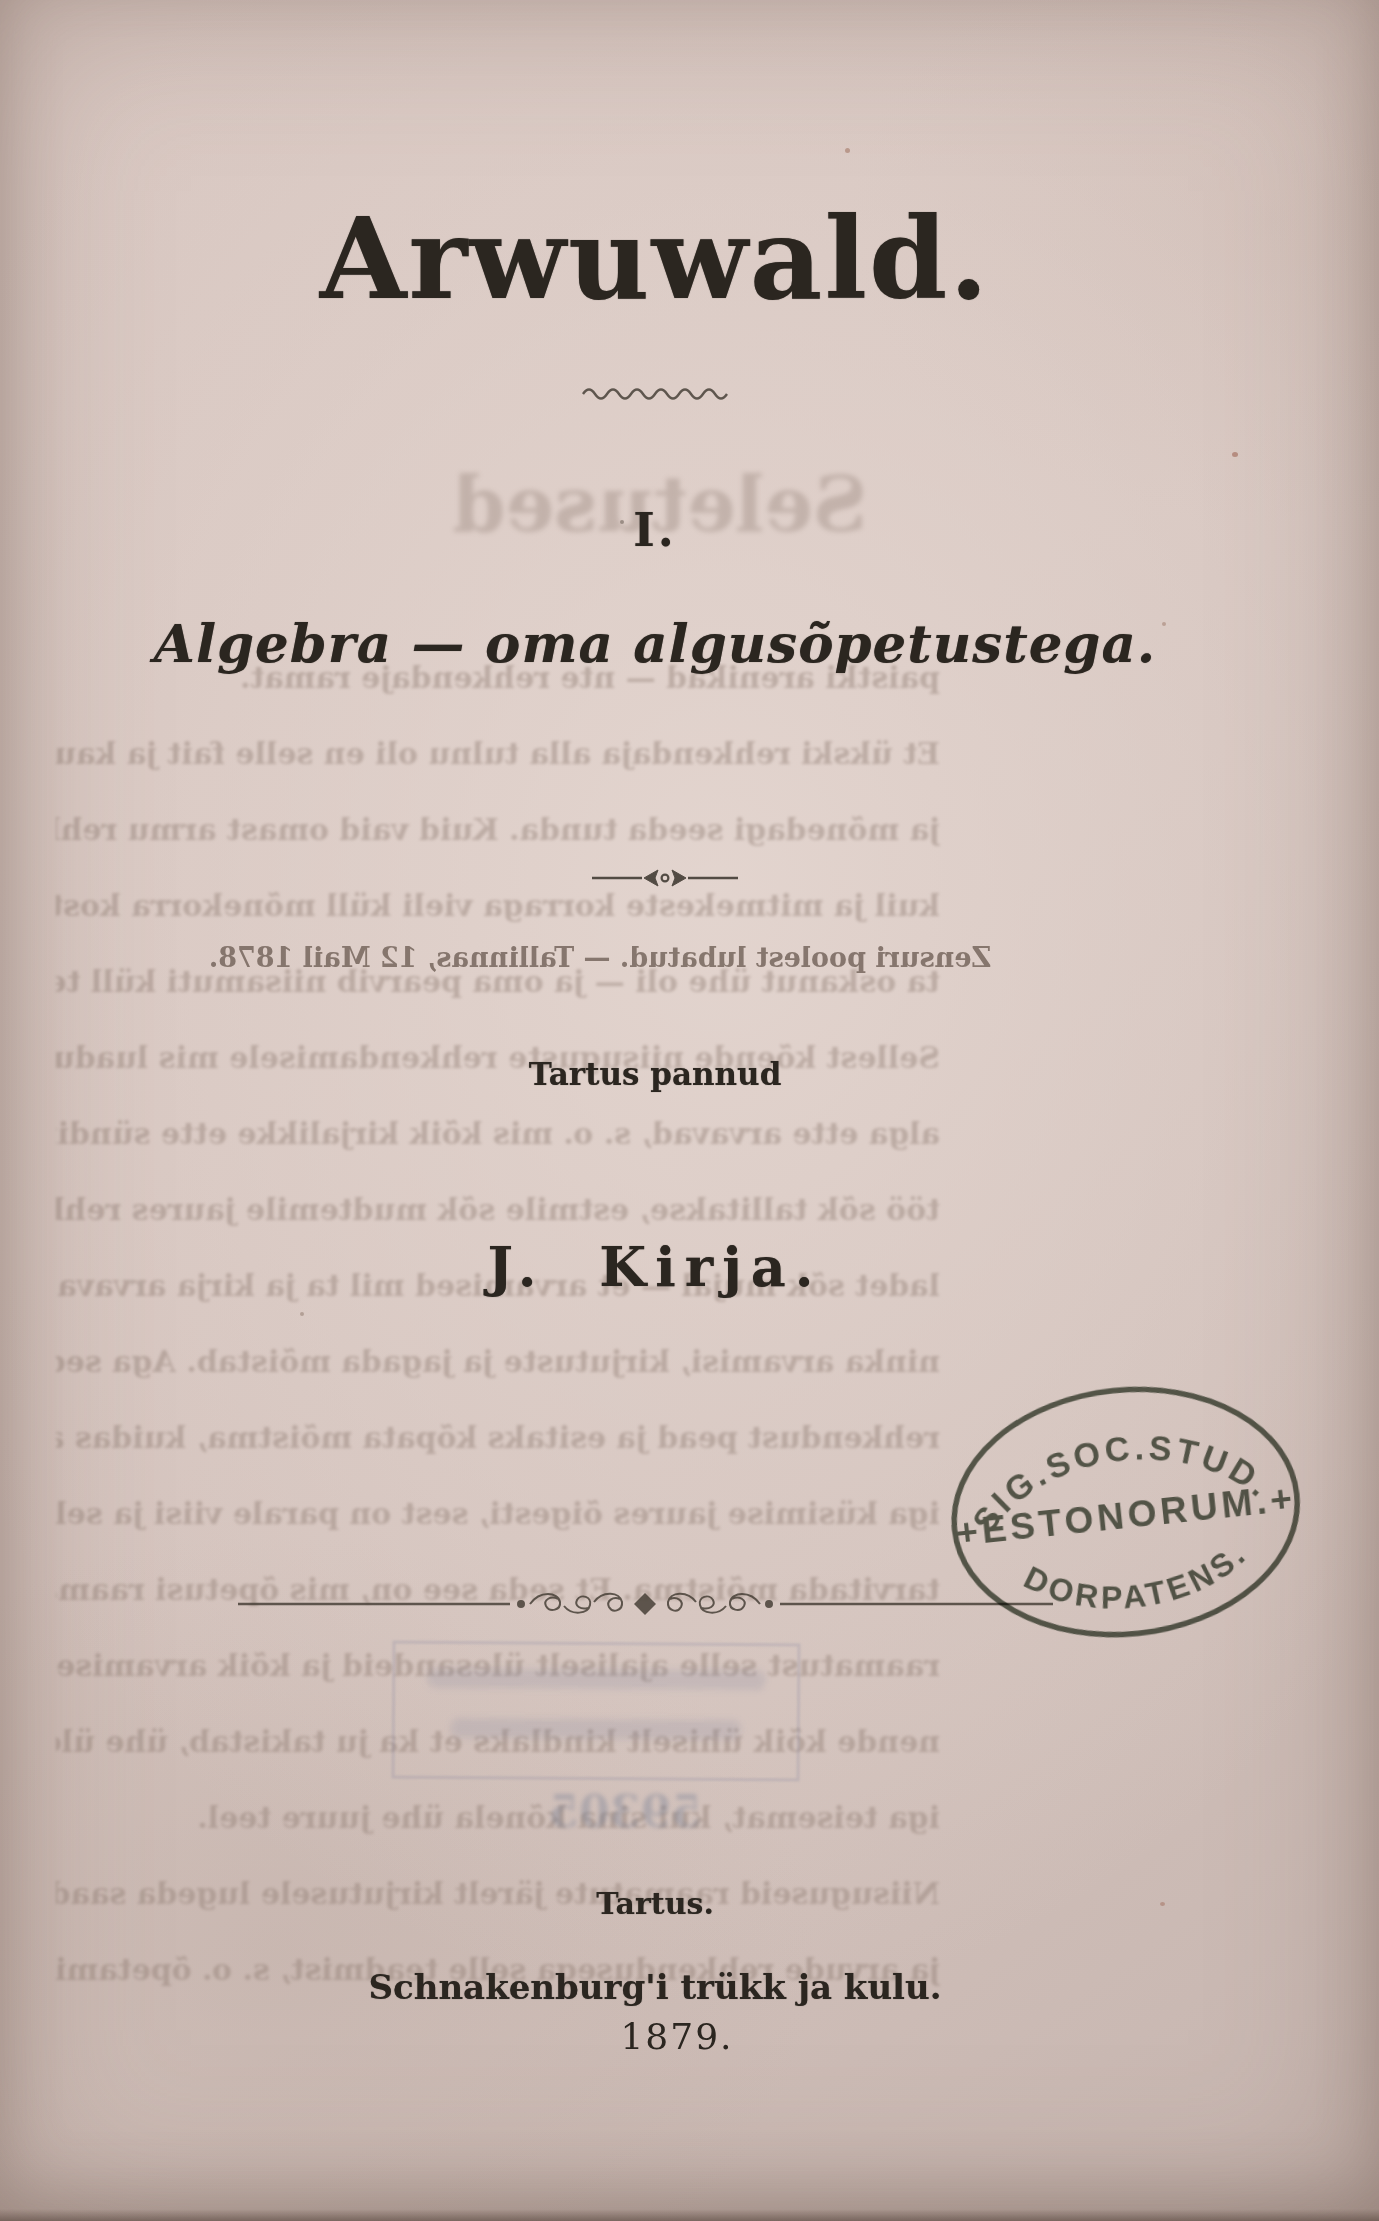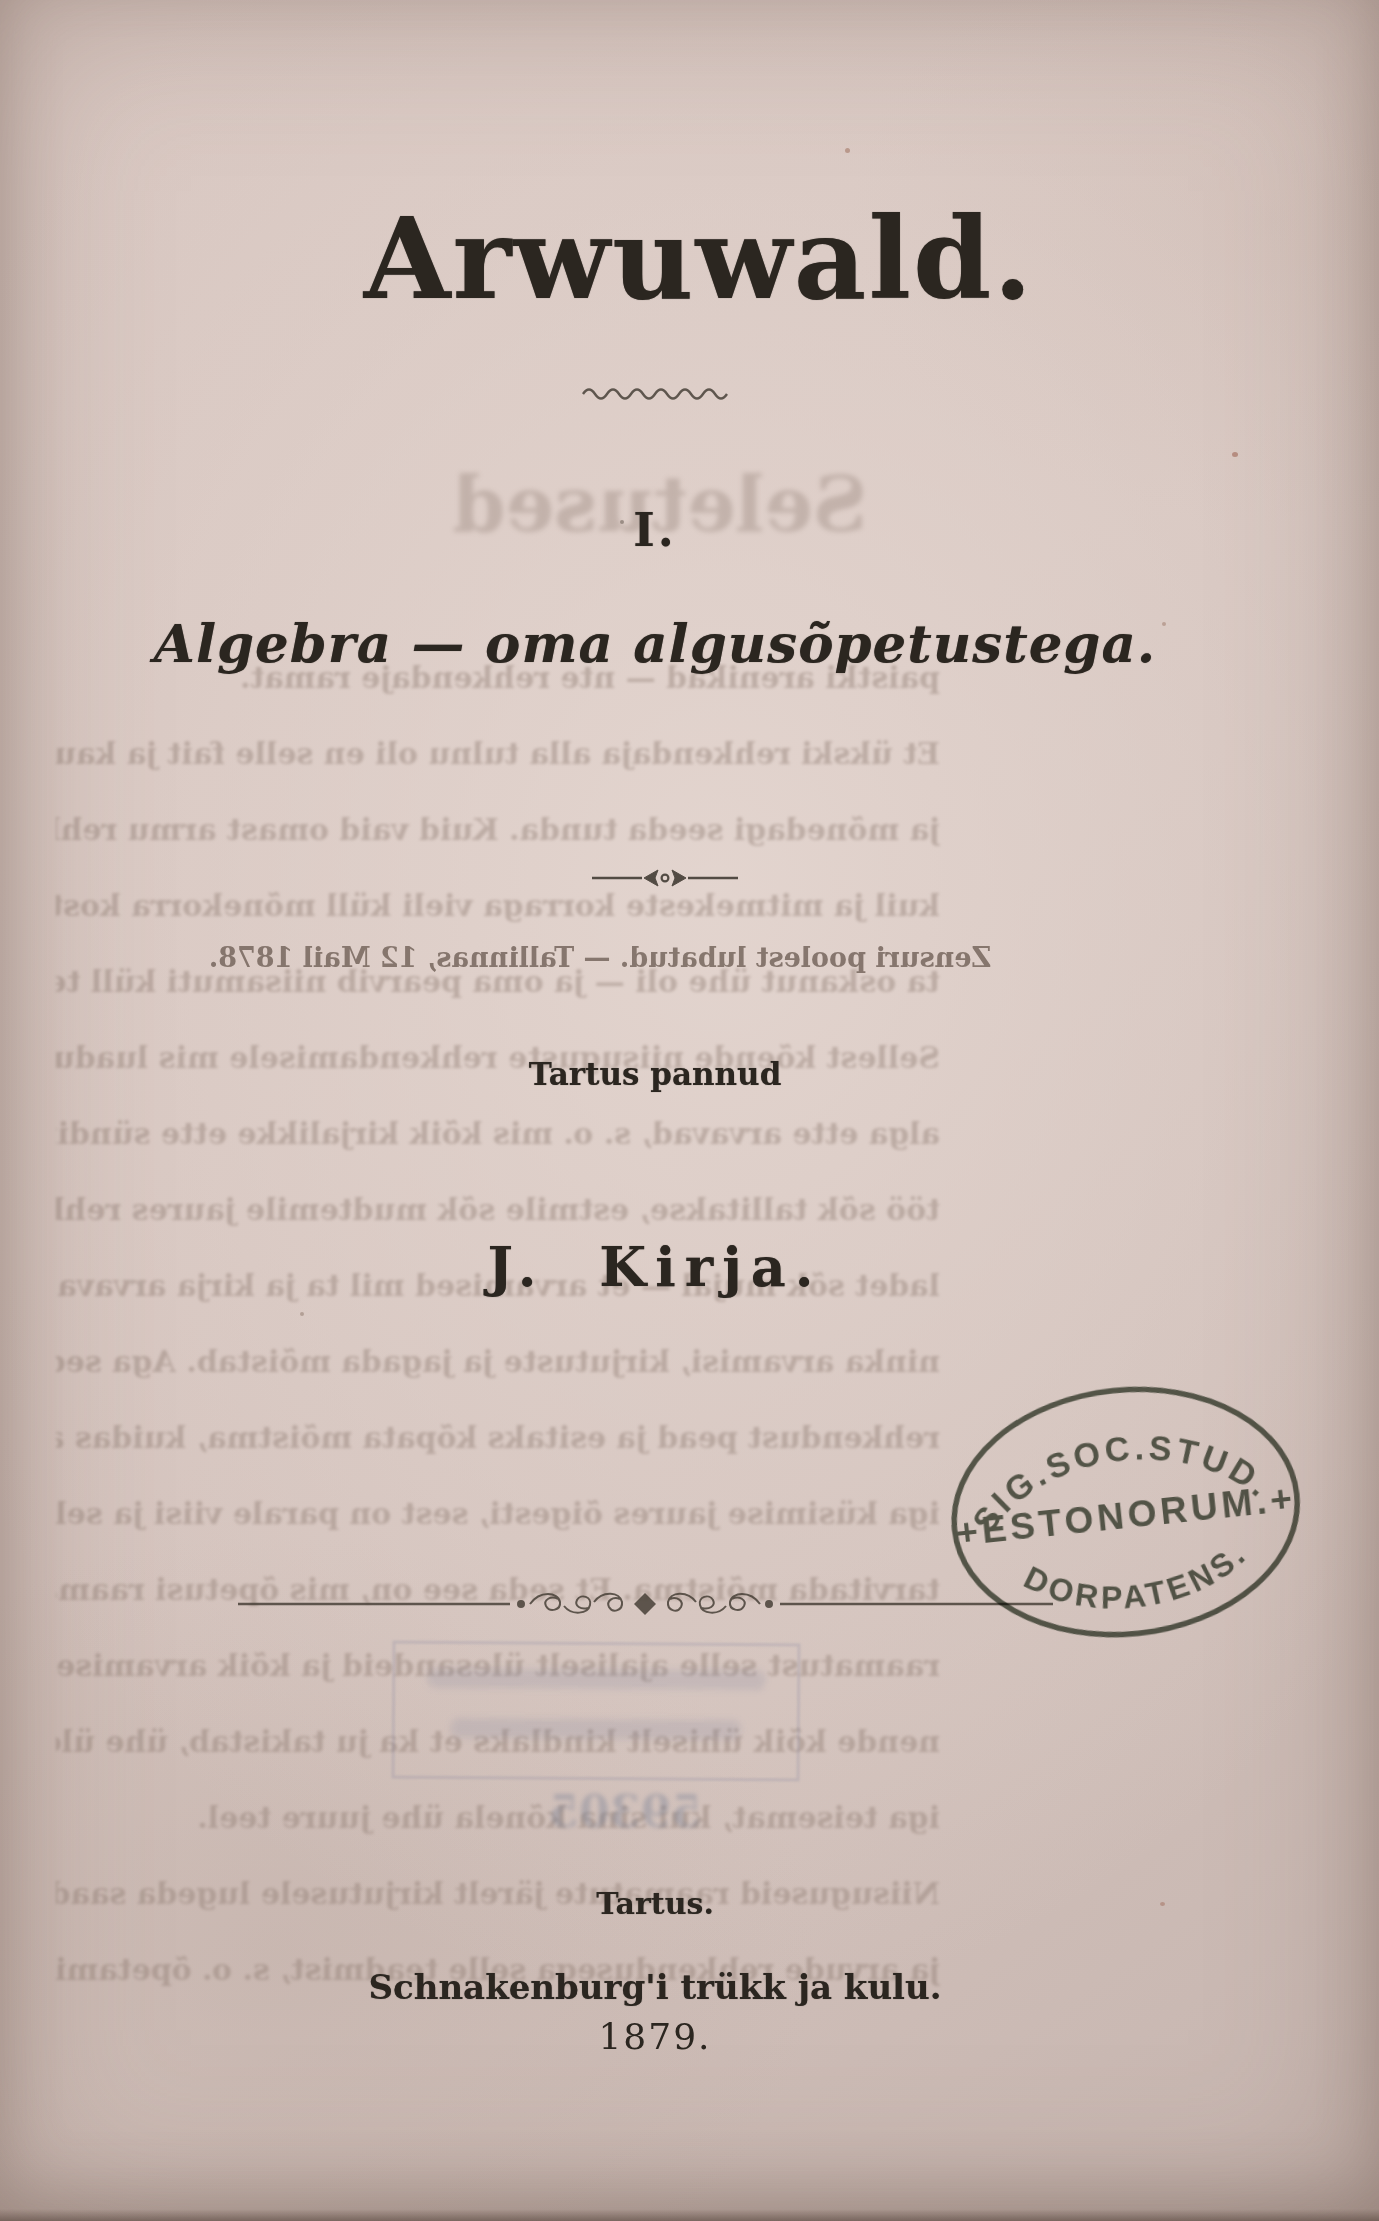--- a/index.html
+++ b/index.html
@@ -14,28 +14,28 @@
   }
   .vignette{position:absolute;inset:0;pointer-events:none;z-index:50;
     box-shadow:inset 0 0 160px rgba(116,92,82,.38), inset 0 -26px 60px rgba(104,82,72,.30);}
   .bottom-edge{position:absolute;left:0;right:0;bottom:0;height:12px;z-index:51;
     background:linear-gradient(to top, rgba(84,66,58,.55), rgba(84,66,58,0));}
   .speck{position:absolute;border-radius:50%;z-index:4;}
 
   
   .print{position:absolute;left:0;width:1310px;text-align:center;color:#2b2620;z-index:20;
     text-shadow:0 0 1px rgba(43,38,32,.55);}
-  .title{top:193px;font-size:112px;font-weight:700;letter-spacing:2px;padding-left:44px;}
+  .title{top:193px;font-size:112px;font-weight:700;letter-spacing:2px;}
   .part{top:503px;font-size:46px;font-weight:700;letter-spacing:3px;}
   .subtitle{top:612px;font-size:53px;font-weight:700;letter-spacing:1px;font-style:italic;}
   .byline{top:1056px;font-size:31px;font-weight:600;}
   .author{top:1235px;font-size:54px;font-weight:700;letter-spacing:9px;word-spacing:26px;}
   .place{top:1886px;font-size:30px;font-weight:700;}
   .printer{top:1959px;font-size:34px;font-weight:600;margin-top:8px;}
-  .year{top:2016px;font-size:36px;font-weight:400;letter-spacing:2px;text-shadow:none;}
+  .year{top:2016px;font-size:36px;font-weight:400;letter-spacing:2px;text-shadow:none;padding-left:22px;}
 
   .orn{position:absolute;z-index:18;}
 
   
   .bleed{transform:scaleX(-1);color:#8d7a70;pointer-events:none;}
   .bleed-head{position:absolute;left:430px;top:460px;width:460px;text-align:center;z-index:5;
     font-size:76px;font-weight:700;filter:blur(2.6px);opacity:.33;}
   .bleed-body{position:absolute;left:56px;top:640px;width:884px;z-index:5;
     font-size:30px;line-height:76px;font-weight:600;filter:blur(1.5px);opacity:.42;}
   .bleed-body div{white-space:nowrap;overflow:hidden;}

